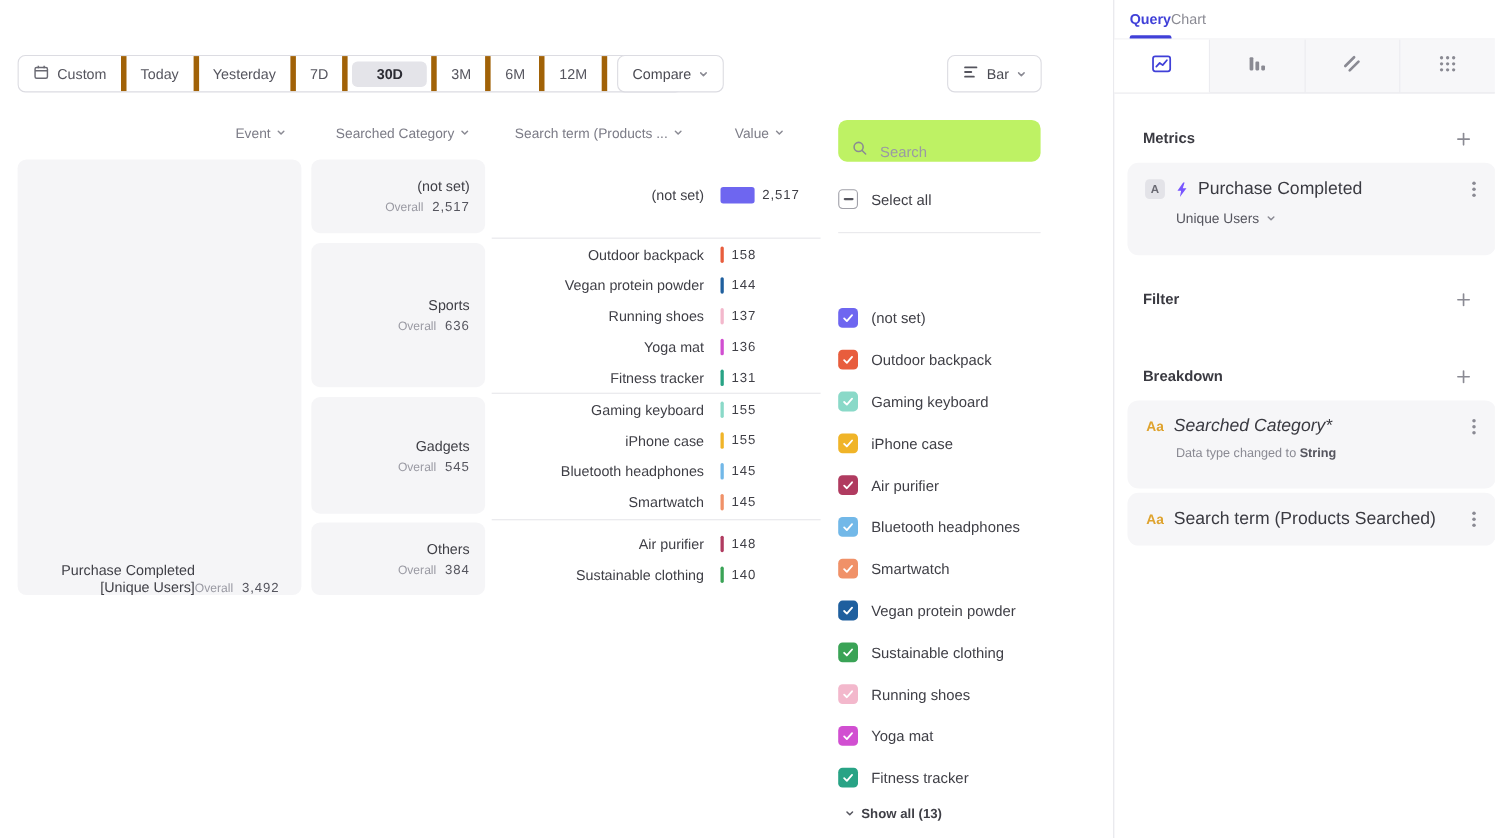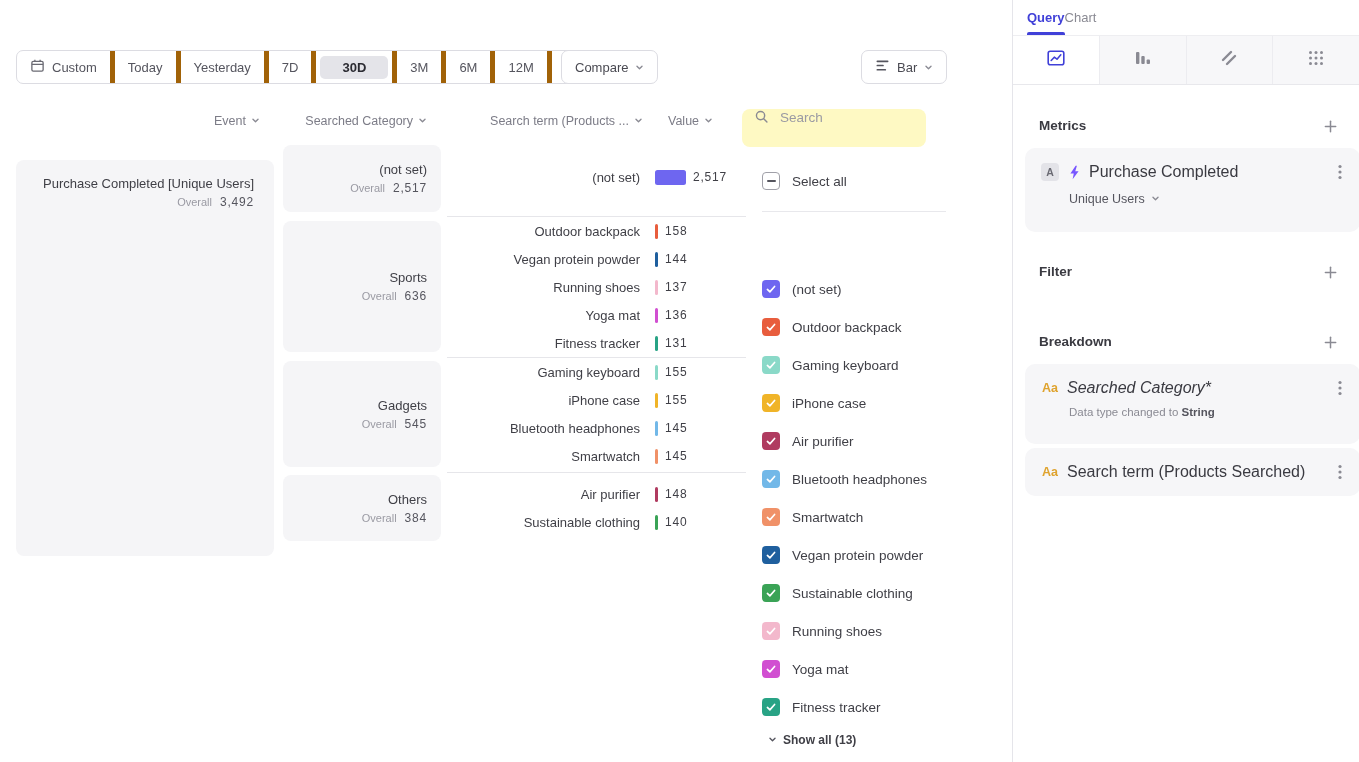--- a/index.html
+++ b/index.html
@@ -20,43 +20,43 @@
   .btn { position:absolute; top:50px; height:34px; display:flex; align-items:center; gap:7px;
          border:1px solid #dcdce2; border-radius:7px; background:#fff; font-size:13px; color:#4a4a52;
          padding:0 13px; box-sizing:border-box; cursor:pointer; font-family:inherit; }
   .btn.compare { left:561px; }
   .btn.bar-select { left:861px; }
 
   .col-header { position:absolute; top:114px; display:flex; align-items:center; gap:5px;
                 font-size:12.5px; color:#7c7c87; cursor:pointer; }
   .col-header.right { justify-content:flex-end; }
 
-  .event-box { position:absolute; left:16px; top:160px; width:258px; height:396px; background:#f5f5f7;
-               border-radius:8px; box-sizing:border-box; display:flex; flex-direction:column;
+  .event-box { position:absolute; left:16px; top:145px; width:258px; height:396px; background:#f5f5f7;
+               border-radius:8px; box-sizing:border-box; display:flex; flex-direction:row;
                align-items:flex-end; padding:16px 20px 0 12px; cursor:pointer; }
   .event-name { font-size:13px; color:#3f3f46; text-align:right; }
   .overall { margin-top:4px; display:flex; gap:8px; align-items:baseline; }
   .ov-label { font-size:11px; color:#9a9aa3; }
   .ov-val { font-size:12px; color:#55555e; letter-spacing:0.8px; }
 
   .cat-box { position:absolute; left:283px; width:158px; background:#f5f5f7; border-radius:8px;
              box-sizing:border-box; display:flex; flex-direction:column; justify-content:center;
              align-items:flex-end; padding-right:14px; cursor:pointer; }
   .cat-name { font-size:13px; color:#3f3f46; }
 
   .term-group { position:absolute; left:447px; width:300px; }
   .trow { display:flex; align-items:center; height:28px; }
   .trow .term { width:193px; text-align:right; font-size:13px; color:#3f3f46; white-space:nowrap; }
   .trow .tick { margin-left:15px; height:15px; border-radius:2.5px; flex:none; }
   .trow .val { margin-left:7px; font-size:12px; color:#3f3f46; letter-spacing:0.8px; }
   .sep { position:absolute; left:447px; width:299px; height:1px; background:#e6e6ea; }
 
   
-  .search-box { position:absolute; left:742px; top:109px; width:184px; height:38px; background:#fef9c3;
-                border-radius:8px; display:flex; align-items:flex-start; gap:9px; padding:0 12px; box-sizing:border-box; }
+  .search-box { position:absolute; left:762px; top:109px; width:184px; height:38px; background:#bef264;
+                border-radius:8px; display:flex; align-items:flex-end; gap:9px; padding:0 12px; box-sizing:border-box; }
   .search-box input { border:none; background:transparent; outline:none; width:100%;
                       font-size:13.5px; color:#3f3f46; font-family:inherit; }
   .search-box input::placeholder { color:#9a9aa3; }
 
   .select-all { position:absolute; left:762px; top:172px; display:flex; align-items:center; gap:12px; cursor:pointer; }
   .select-all-label { font-size:13.5px; color:#3f3f46; }
   .cb { width:18px; height:18px; border-radius:4px; box-sizing:border-box; display:flex;
         align-items:center; justify-content:center; flex:none; }
   .cb.indeterminate { background:#fff; border:1.5px solid #a0a0a8; }
   .cb .dash { width:9px; height:2px; background:#55555e; border-radius:1px; }
@@ -175,21 +175,21 @@
       <span><svg width="9" height="9" viewBox="0 0 10 10" fill="none">
             <path d="M2.2 3.6 5 6.4 7.8 3.6" stroke="#8a8a93" stroke-width="1.5" stroke-linecap="round" stroke-linejoin="round"></path>
           </svg></span>
     </div>
     <div class="col-header right" style="left:283px; width:144px;">
       <span>Searched Category</span>
       <span><svg width="9" height="9" viewBox="0 0 10 10" fill="none">
             <path d="M2.2 3.6 5 6.4 7.8 3.6" stroke="#8a8a93" stroke-width="1.5" stroke-linecap="round" stroke-linejoin="round"></path>
           </svg></span>
     </div>
-    <div class="col-header right" style="left:450px; width:193px;">
+    <div class="col-header right" style="left:428px; width:193px;">
       <span>Search term (Products ...</span>
       <span><svg width="9" height="9" viewBox="0 0 10 10" fill="none">
             <path d="M2.2 3.6 5 6.4 7.8 3.6" stroke="#8a8a93" stroke-width="1.5" stroke-linecap="round" stroke-linejoin="round"></path>
           </svg></span>
     </div>
     <div class="col-header" style="left:668px;">
       <span>Value</span>
       <span><svg width="9" height="9" viewBox="0 0 10 10" fill="none">
             <path d="M2.2 3.6 5 6.4 7.8 3.6" stroke="#8a8a93" stroke-width="1.5" stroke-linecap="round" stroke-linejoin="round"></path>
           </svg></span>

